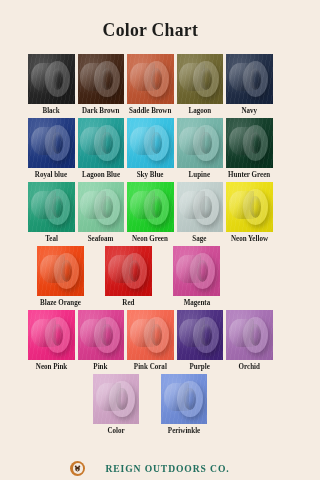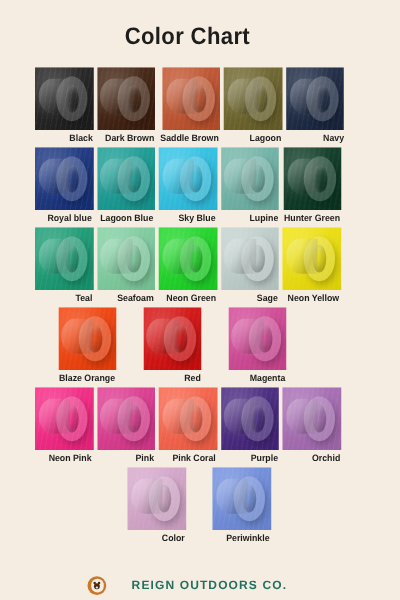--- a/index.html
+++ b/index.html
@@ -9,20 +9,21 @@
     font-family: "Liberation Sans", sans-serif;
     overflow: hidden;
   }
   .page {
     width: 300px; height: 480px;
     background: #f5ece2;
     position: relative;
     display: flex;
     flex-direction: column;
     align-items: center;
+    font-family: Liberation Serif, serif;
   }
   .title {
     font-size: 19px;
     font-weight: bold;
     letter-spacing: 0.3px;
     color: #1d1d1b;
     margin-top: 19px;
     margin-bottom: 13px;
     text-align: center;
     transform: scaleX(0.93);
@@ -37,21 +38,21 @@
     display: flex;
     justify-content: flex-start;
     gap: 3px;
     margin-bottom: 1px;
   }
   .row.centered { justify-content: center; }
   .cell {
     width: 65px;
     display: flex;
     flex-direction: column;
-    align-items: flex-end;
+    align-items: center;
   }
   .swatch {
     width: 46.5px;
     height: 50px;
     position: relative;
     overflow: hidden;
   }
   
   .swatch .band {
     position: absolute;

